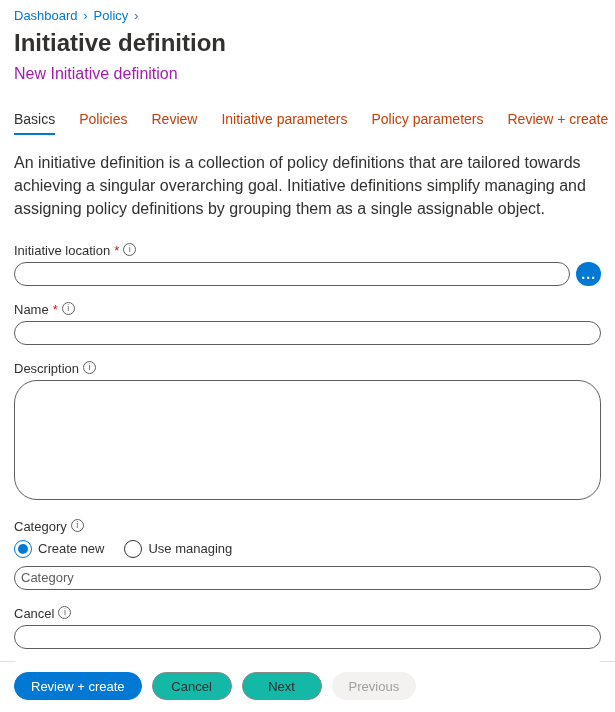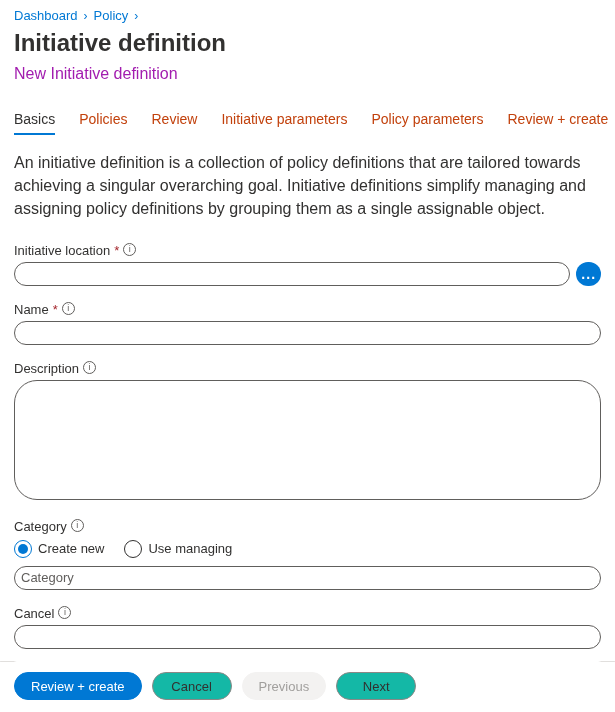--- a/index.html
+++ b/index.html
@@ -167,15 +167,15 @@
     </div>
     <input type="text" value="" style="">
   </div>
 
 </div>
 
 <div class="footer-divider"></div>
 <div class="footer">
   <button class="btn primary">Review + create</button>
   <button class="btn">Cancel</button>
+  <button class="btn">Next</button>
   <button class="btn disabled">Previous</button>
-  <button class="btn">Next</button>
 </div>
 
 </body></html>

